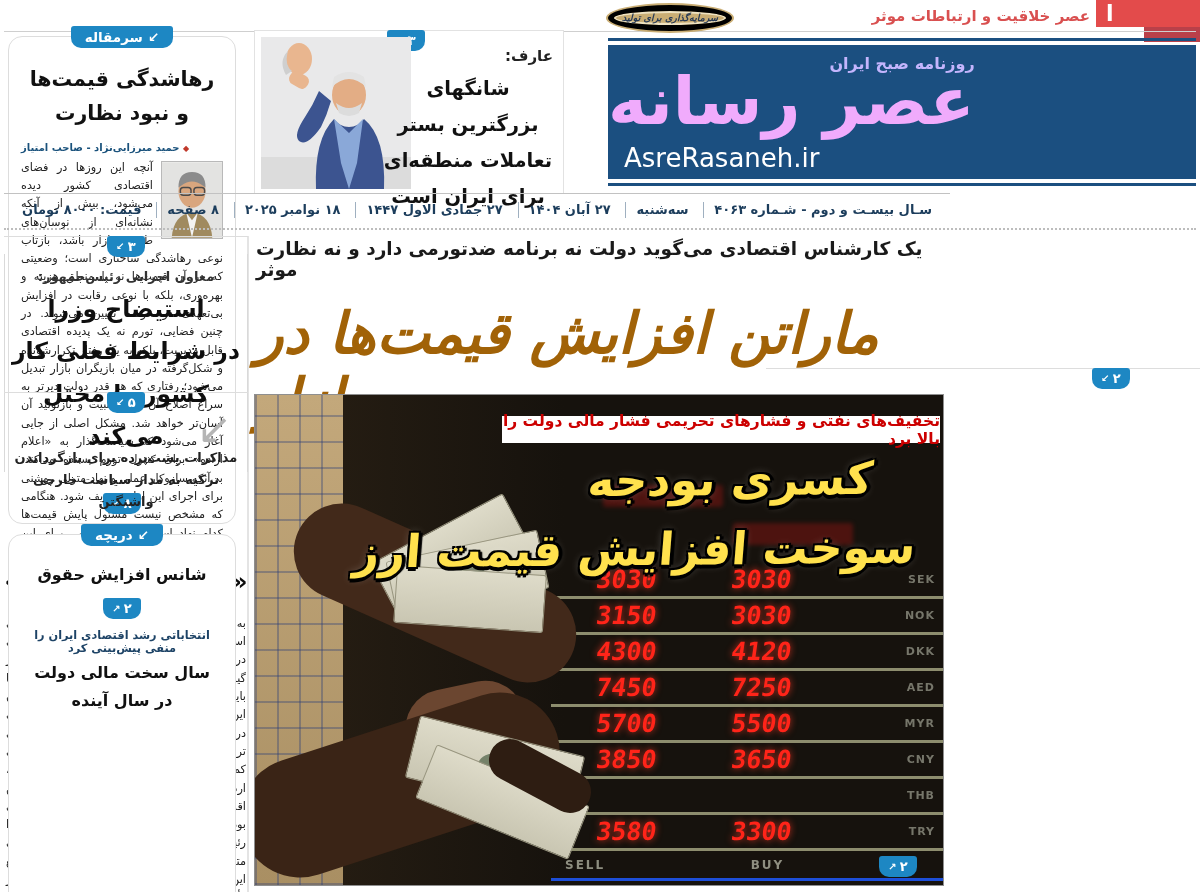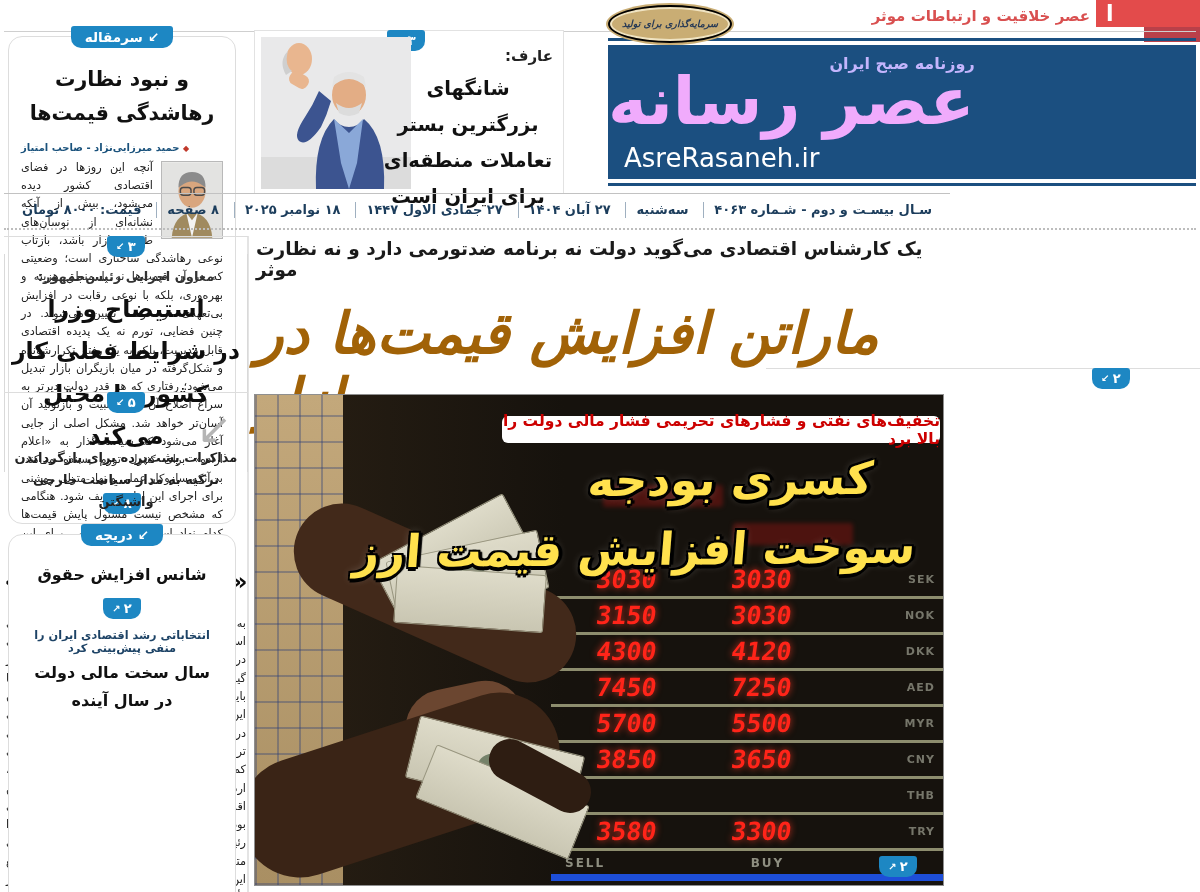--- a/index.html
+++ b/index.html
@@ -11,22 +11,22 @@
   .abs { position:absolute; }
 
   
   .slogan { top:7px; right:110px; font-size:15px; font-weight:bold; color:#d95050; }
   .corner-red  { top:0; right:0; width:104px; height:27px; background:#e34b4b; color:#fff;
                  font-size:22px; font-weight:bold; text-align:left; padding:0 10px; line-height:27px;}
   .corner-red2 { top:27px; right:0; width:56px; height:15px; background:#b94049; }
   .topline { top:31px; left:4px; width:1192px; border-top:1px solid #cfcfcf; }
 
   
-  .seal { top:5px; right:468px; width:124px; height:38px; background:#c9ad74;
-          border:2px solid #000000; border-radius:50%; box-shadow:0 0 0 2px #c9ad74, inset 0 0 0 2px #efe3c2;
+  .seal { top:5px; right:468px; width:124px; height:26px; background:#c9ad74;
+          border:6px solid #000000; border-radius:50%; box-shadow:0 0 0 2px #c9ad74, inset 0 0 0 2px #efe3c2;
           display:flex; align-items:center; justify-content:center; z-index:3;}
   .seal span { font-family:"DejaVu Serif", serif; font-style:italic; font-size:9.5px;
                font-weight:bold; color:#273a56; text-align:center; line-height:1.1; }
 
   
   .masthead { top:38px; right:4px; width:588px; height:152px; z-index:2;}
   .masthead .rule { border-top:3px solid #1b4f80; }
   .masthead .box { margin-top:4px; height:138px; background:#1b4f80; position:relative;
                    border-bottom:4px solid #fff; box-shadow:0 3px 0 #1b4f80; }
   .mast-tagline { text-align:center; color:#c4b5fd; font-size:16px; font-weight:bold; padding-top:9px; }
@@ -117,27 +117,27 @@
               border-radius:22px; transform:rotate(28deg); }
 
   .board { position:absolute; right:0; top:168px; width:392px; bottom:0; }
   .brow { display:flex; direction:ltr; align-items:center; height:36px;
           border-bottom:3px solid #8d8d6e; padding:0 8px; }
   .brow .n { width:135px; text-align:center; font-family:"DejaVu Sans Mono", monospace;
              font-weight:bold; font-size:25px; color:#ff2419; transform:skewX(-8deg);
              text-shadow:0 0 7px rgba(255,60,40,.75); }
   .brow .c { flex:1; text-align:right; font-size:11px; font-weight:bold; color:#76766a; letter-spacing:1px; }
   .bfoot { display:flex; direction:ltr; height:30px; align-items:center; padding:0 14px;
-           border-bottom:7px solid #1d4ed8; color:#8e8e80; font-size:12px; font-weight:bold; letter-spacing:2px; }
+           border-bottom:3px solid #1d4ed8; color:#8e8e80; font-size:12px; font-weight:bold; letter-spacing:2px; }
   .bfoot .s1 { width:135px; } .bfoot .s2 { width:135px; text-align:center; }
   .dimrow { position:absolute; width:120px; height:22px; background:#7a1512; opacity:.55;
             border-radius:3px; filter:blur(2px); }
 
   .ph-strip { position:absolute; top:21px; right:3px; width:438px; height:27px; background:#fff;
-              display:flex; align-items:center; justify-content:center; z-index:5;border-radius:6px; }
+              display:flex; align-items:center; justify-content:center; z-index:5; }
   .ph-strip span { color:#c00; font-size:15.5px; font-weight:bold; }
   .ph-yellow { position:absolute; z-index:6; color:#ffe14d; font-weight:bold; font-size:45px;
                transform:skewX(-5deg) rotate(-.5deg); white-space:nowrap;
                text-shadow:-2px -2px 0 #000, 2px -2px 0 #000, -2px 2px 0 #000, 2px 2px 0 #000,
                            0 4px 0 #000, 4px 0 1px #000, 0 0 10px rgba(255,255,255,.3); }
   .ph-y1 { top:58px;  right:70px; }
   .ph-y2 { top:128px; right:28px; }
   .ph-badge { position:absolute; bottom:8px; right:26px; z-index:7; }
 
   
@@ -203,22 +203,22 @@
 </div>
 
 <div class="abs card editorial">
   <div class="topbadge">
     <span class="secbadge">
         <span class="arr arr-dl"></span>
         <span>سرمقاله</span>
       </span>
   </div>
   <div class="ed-title">
+    <div>رهاشدگی قیمت‌ها</div>
     <div>و نبود نظارت</div>
-    <div>رهاشدگی قیمت‌ها</div>
   </div>
   <div class="ed-byline">
     <span class="dia">◆</span>
     <span>حمید میرزایی‌نژاد - صاحب امتیاز</span>
   </div>
   <svg class="ed-photo" viewBox="0 0 62 78" xmlns="http://www.w3.org/2000/svg">
     <rect width="62" height="78" fill="#e3e3e1"></rect>
     <ellipse cx="31" cy="30" rx="14" ry="17" fill="#d9a67e"></ellipse>
     <path d="M17 26 q0 -16 14 -16 q14 0 14 16 l-3 -2 q-11 -8 -22 0 z" fill="#8b8b8b"></path>
     <rect x="19" y="26" width="11" height="8" rx="3" fill="none" stroke="#4a4a4a" stroke-width="1.5"></rect>

